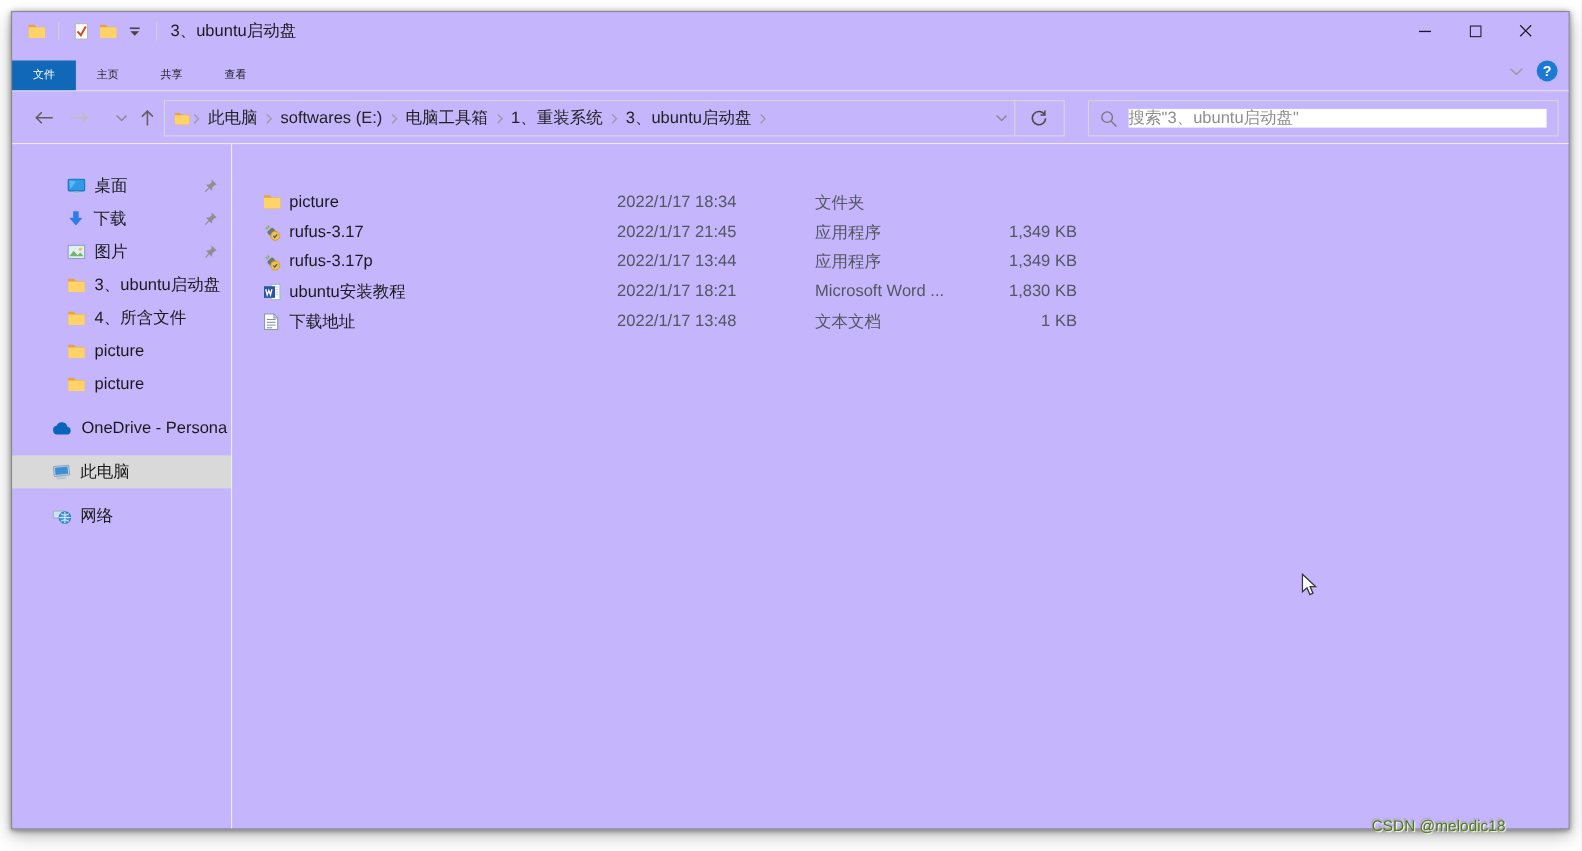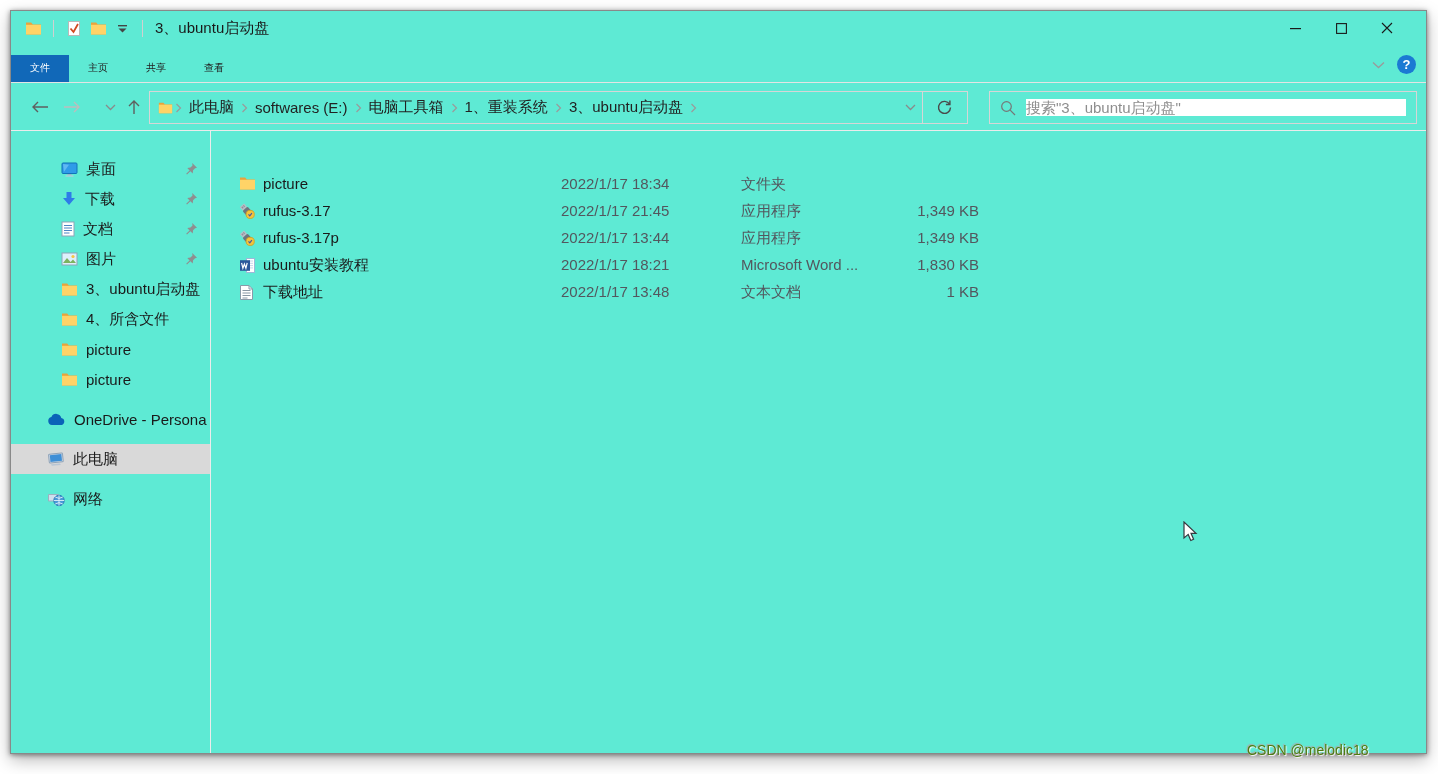--- a/index.html
+++ b/index.html
@@ -4,21 +4,21 @@
 <style>
   * { margin:0; padding:0; box-sizing:border-box; }
   html,body { width:1438px; height:774px; }
   body {
     position:relative; overflow:hidden; background:#fff;
     font-family:"Liberation Sans","DejaVu Sans",sans-serif;
     color:#1a1a1a; -webkit-font-smoothing:antialiased;
   }
   .window {
     position:absolute; left:10px; top:10px; width:1417px; height:744px;
-    background:#5eead4; border:1px solid #898989;
+    background:#c4b5fd; border:1px solid #898989;
     box-shadow:0 1px 5px rgba(0,0,0,.45), 0 6px 16px rgba(0,0,0,.28);
   }
   
   .titlebar { position:relative; height:34px; display:flex; align-items:center; }
   .qat { display:flex; align-items:center; height:100%; padding-left:10px; }
   .qat .vsep { width:1px; height:17px; background:#d0d0d0; margin:0 8px; }
   .qat-btn { display:flex; align-items:center; justify-content:center; width:24px; height:24px; }
   .win-title { font-size:15px; color:#1a1a1a; margin-left:4px; white-space:nowrap; }
   .win-controls { position:absolute; right:16px; top:0; height:34px; display:flex; }
   .ctrl { width:46px; height:34px; display:flex; align-items:center; justify-content:center; }
@@ -263,34 +263,20 @@
             </svg>
         </span>
         <span class="lbl">下载</span>
         <span class="pin">
           <svg width="13" height="13" viewBox="0 0 13 13">
               <path d="M7.2 1l4.8 4.8-1.9.5-2 2-.4 3.2-2.3-2.3L2 12.6l-.8-.8 3.4-3.4L2.3 6l3.2-.4 2-2z" fill="#8f8f8f"></path>
             </svg>
         </span>
       </div>
 
-      <div class="side-item lvl1">
-        <span>
-          <svg width="14" height="16" viewBox="0 0 14 16">
-              <rect x="1" y="1" width="12" height="14" fill="#fff" stroke="#8fa3b8"></rect>
-              <path d="M3 4.5h8M3 7h8M3 9.5h8M3 12h5.5" stroke="#4f86c6" stroke-width="1.1"></path>
-            </svg>
-        </span>
-        <span class="lbl">文档</span>
-        <span class="pin">
-          <svg width="13" height="13" viewBox="0 0 13 13">
-              <path d="M7.2 1l4.8 4.8-1.9.5-2 2-.4 3.2-2.3-2.3L2 12.6l-.8-.8 3.4-3.4L2.3 6l3.2-.4 2-2z" fill="#8f8f8f"></path>
-            </svg>
-        </span>
-      </div>
 
       <div class="side-item lvl1">
         <span>
           <svg width="17" height="14" viewBox="0 0 17 14">
               <rect x="1" y="1" width="15" height="12" fill="#dff0fb" stroke="#8fa3b8"></rect>
               <path d="M2 11l4-5 3.5 4 2.5-2.5 3 3.5z" fill="#7cb35f"></path>
               <circle cx="12" cy="4.5" r="1.6" fill="#f7c544"></circle>
             </svg>
         </span>
         <span class="lbl">图片</span>

